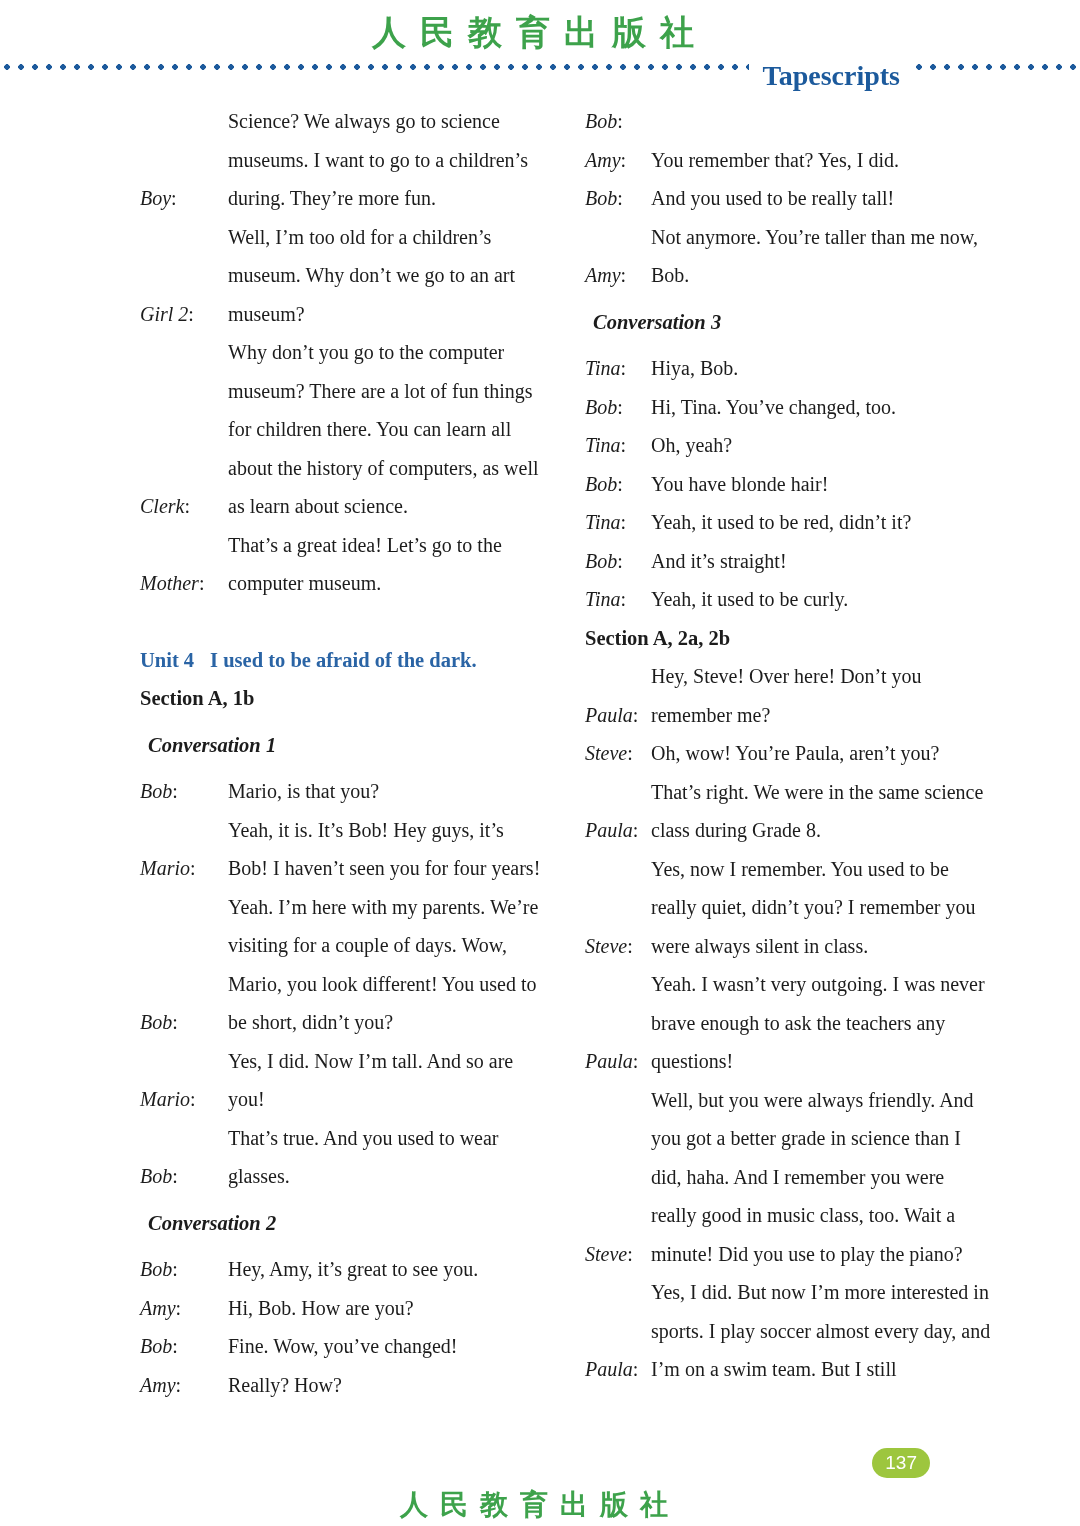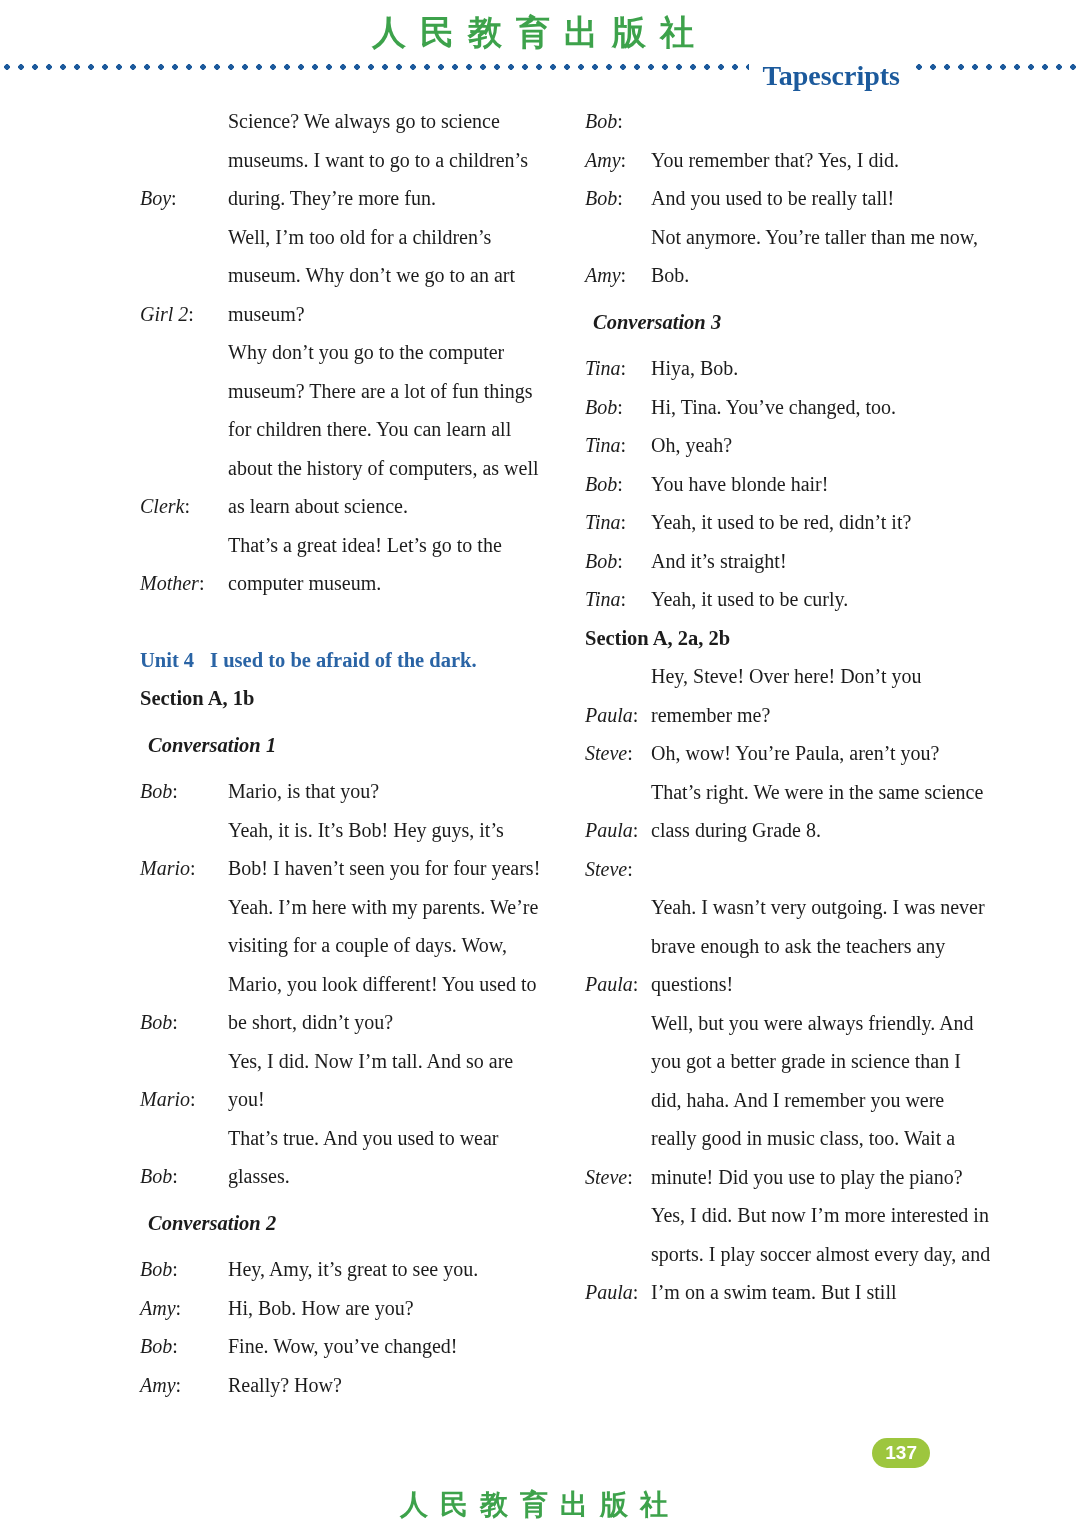--- a/index.html
+++ b/index.html
@@ -66,25 +66,25 @@
     color: var(--unit-blue, #2a64a5);
   }
   .unit-label { margin-right: 16px; }
   h3.section { margin: 0; font-size: 20.5px; line-height: 38.5px; font-weight: 700; }
   h4.conversation { margin: 8px; font-size: 20.5px; line-height: 38.5px; font-weight: 700; font-style: italic; }
 
   
   .page-badge {
     position: absolute;
     right: 150px;
-    bottom: 58px;
+    bottom: 48px;
     background: var(--badge-green, #9dc63e);
     color: #ffffff;
     font-family: "Liberation Sans", sans-serif;
-    font-weight: 700;
+    font-weight: 400;
     font-size: 19px;
     line-height: 30px;
     padding: 0 13px;
     border-radius: 16px;
     display: inline-block;
   }
 </style>
 </head>
 <body>
 
@@ -211,20 +211,21 @@
         <div class="turn">
           <span class="speaker">Steve</span>
           <span class="text">Oh, wow! You’re Paula, aren’t you?</span>
         </div>
         <div class="turn">
           <span class="speaker">Paula</span>
           <span class="text">That’s right. We were in the same science class during Grade 8.</span>
         </div>
         <div class="turn">
           <span class="speaker">Steve</span>
+          <span class="text">Yes, now I remember. You used to be really quiet, didn’t you? I remember you were always silent in class.</span>
         </div>
         <div class="turn">
           <span class="speaker">Paula</span>
           <span class="text">Yeah. I wasn’t very outgoing. I was never brave enough to ask the teachers any questions!</span>
         </div>
         <div class="turn">
           <span class="speaker">Steve</span>
           <span class="text">Well, but you were always friendly. And you got a better grade in science than I did, haha. And I remember you were really good in music class, too. Wait a minute! Did you use to play the piano?</span>
         </div>
         <div class="turn">

